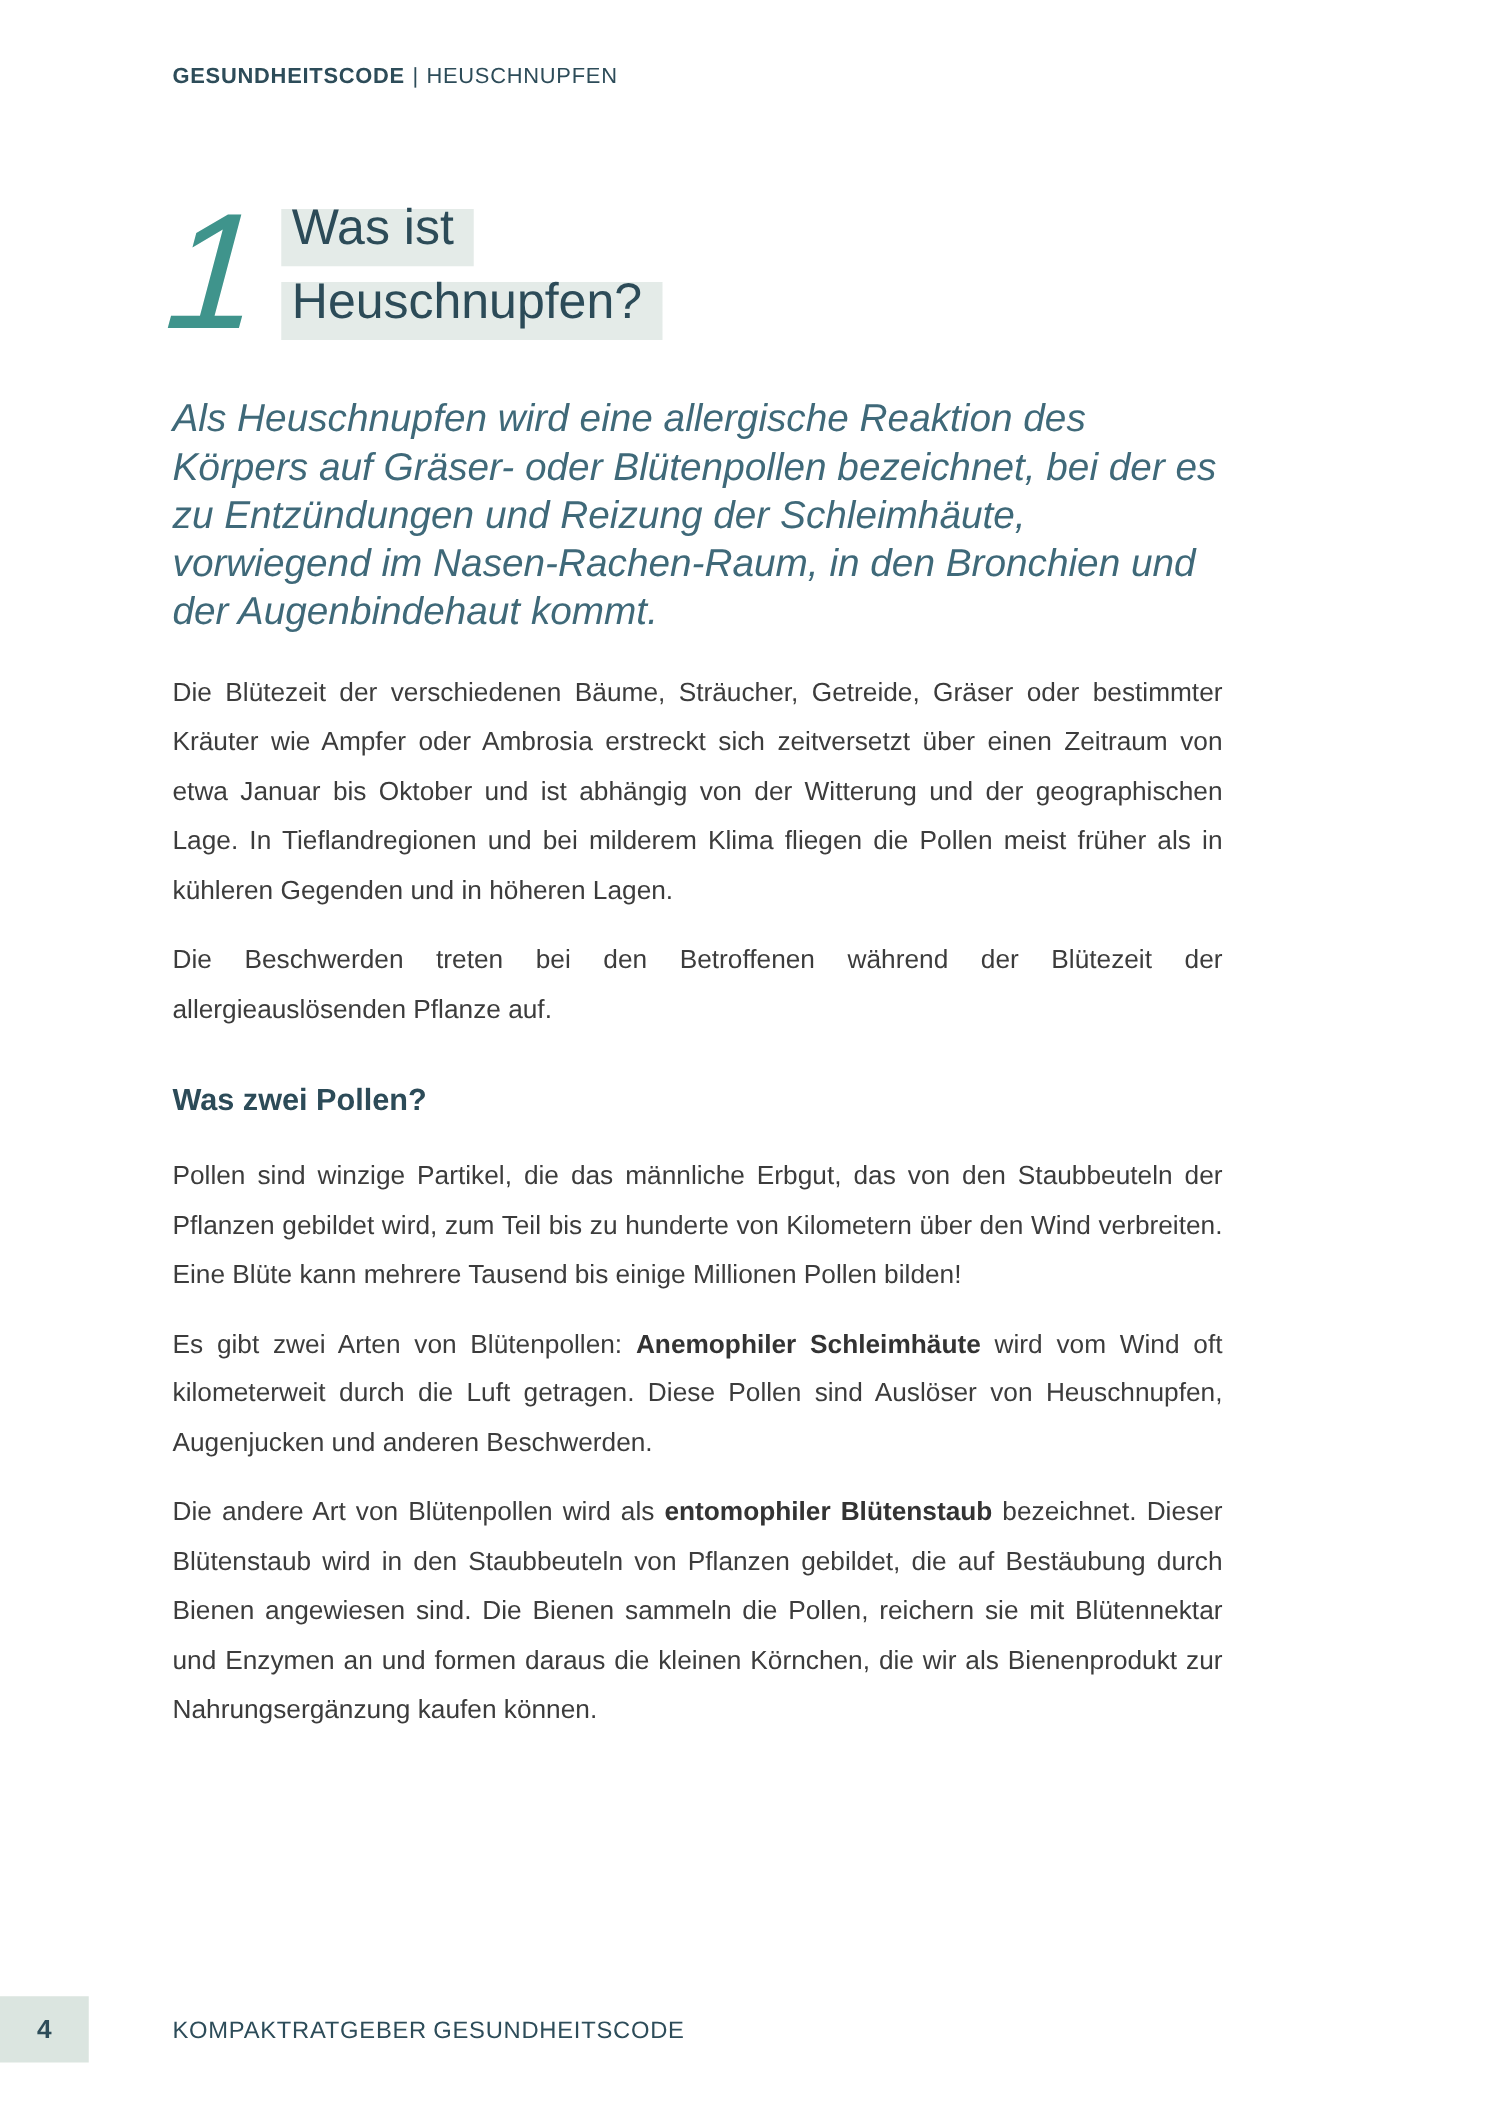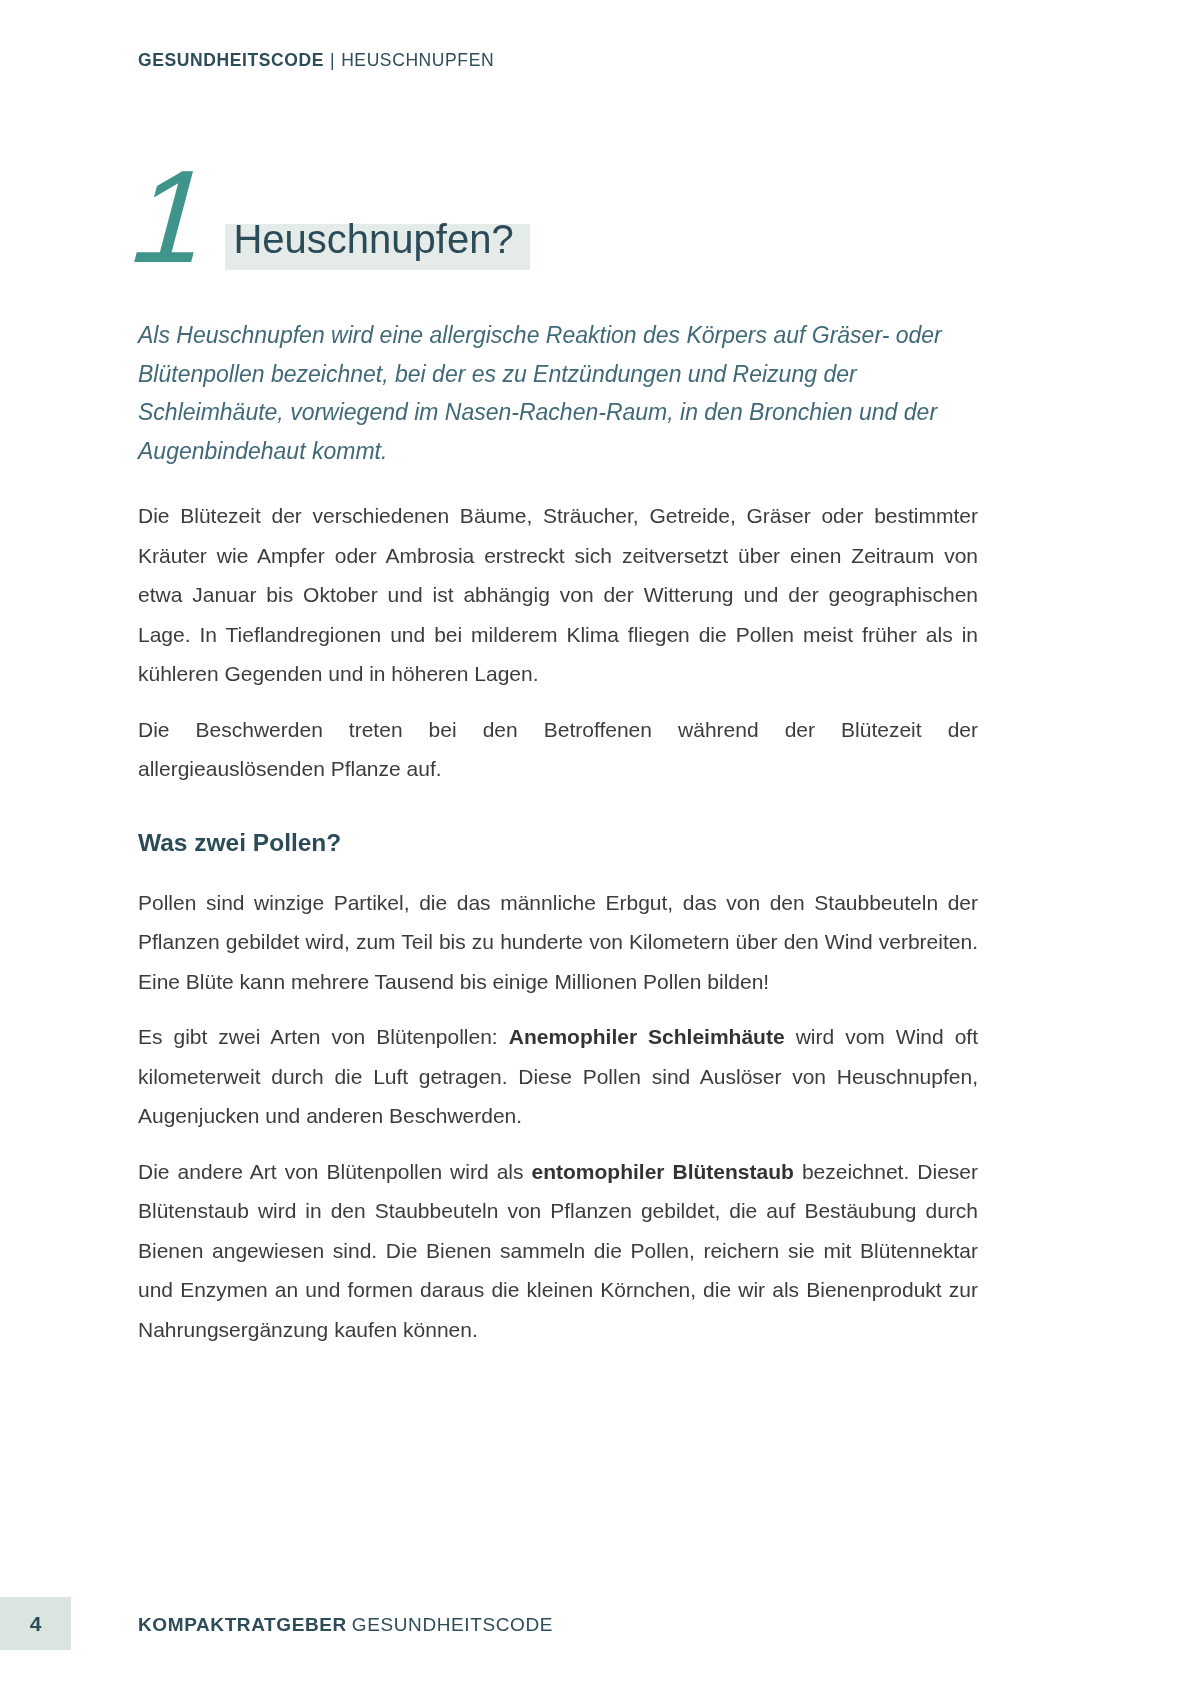--- a/index.html
+++ b/index.html
@@ -64,21 +64,21 @@
   .chapter-title .hl {
     display: inline-block;
     padding: 0 16px 2px 8px;
     margin-left: -8px;
     background: linear-gradient(to bottom, transparent 22%, #e4ebe8 22%);
   }
 
   
   .intro {
     margin-top: 30px;
-    font-size: 23px;
+    font-size: 31px;
     line-height: 38.5px;
     font-style: italic;
     color: #3f6979;
   }
 
   
   .para {
     margin-top: 16px;
     font-size: 21px;
     line-height: 39.5px;
@@ -113,38 +113,38 @@
     color: #2d4c59;
   }
   .footer-line {
     position: absolute;
     left: 138px;
     bottom: 47px;
     font-size: 19px;
     letter-spacing: 0.6px;
     color: #2d4c59;
   }
-  .footer-line .f-bold { font-weight: 700; }
+  .footer-line .f-bold { font-weight: 400; }
   .footer-line .f-reg { font-weight: 400; margin-left: 5px; }
 </style>
 </head>
 <body>
 
 <div class="page">
 
   <div class="running-head">
     <span class="rh-bold">GESUNDHEITSCODE</span><span class="rh-sep">|</span><span class="rh-reg">HEUSCHNUPFEN</span>
   </div>
 
   <div class="content">
 
     <div class="chapter">
       <div class="chapter-number">1</div>
       <h1 class="chapter-title">
-        <br>
+        <span class="hl">Was ist</span><br>
         <span class="hl">Heuschnupfen?</span>
       </h1>
     </div>
 
     <p class="intro">Als Heuschnupfen wird eine allergische Reaktion des Körpers auf Gräser- oder Blütenpollen bezeichnet, bei der es zu Entzündungen und Reizung der Schleimhäute, vorwiegend im Nasen-Rachen-Raum, in den Bronchien und der Augenbindehaut kommt.</p>
 
     <p class="para first"><span>Die Blütezeit der verschiedenen Bäume, Sträucher, Getreide, Gräser oder bestimmter Kräuter wie Ampfer oder Ambrosia erstreckt sich zeitversetzt über einen Zeitraum von etwa Januar bis Oktober und ist abhängig von der Witterung und der geographischen Lage. In Tieflandregionen und bei milderem Klima fliegen die Pollen meist früher als in kühleren Gegenden und in höheren Lagen.</span></p>
     <p class="para"><span>Die Beschwerden treten bei den Betroffenen während der Blütezeit der allergieauslösenden Pflanze auf.</span></p>
 
     <h2 class="subhead">Was zwei Pollen?</h2>

